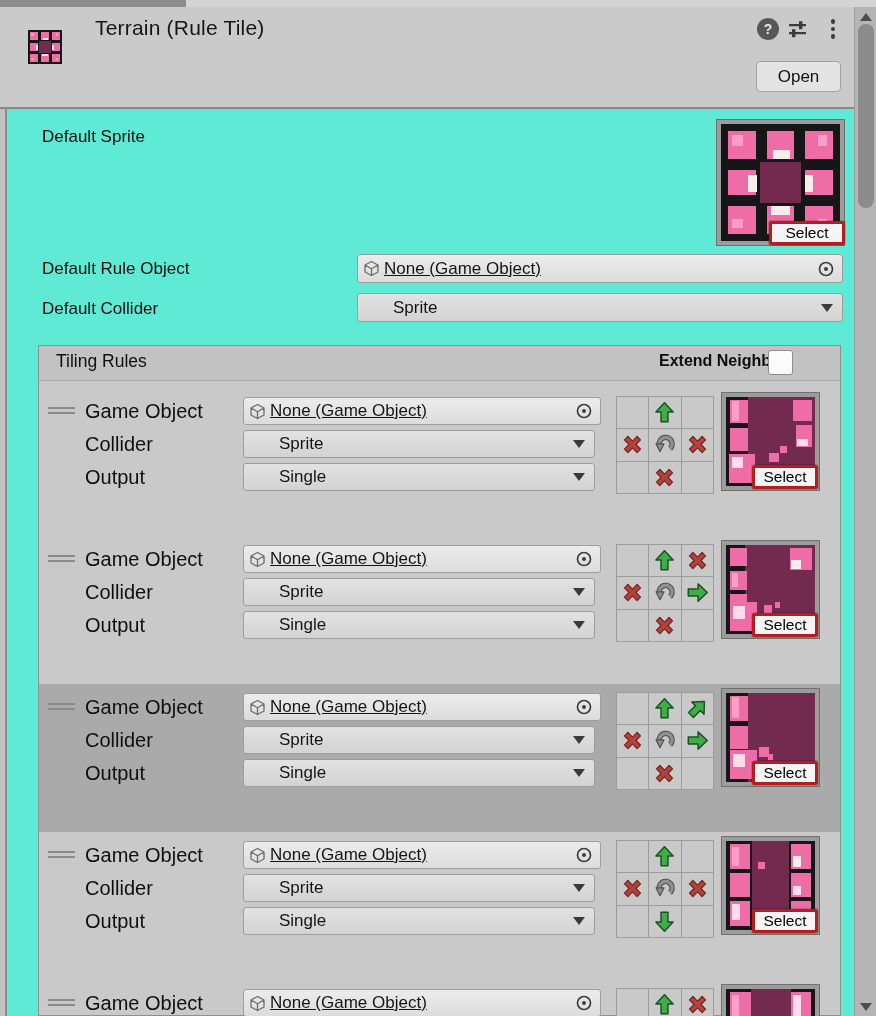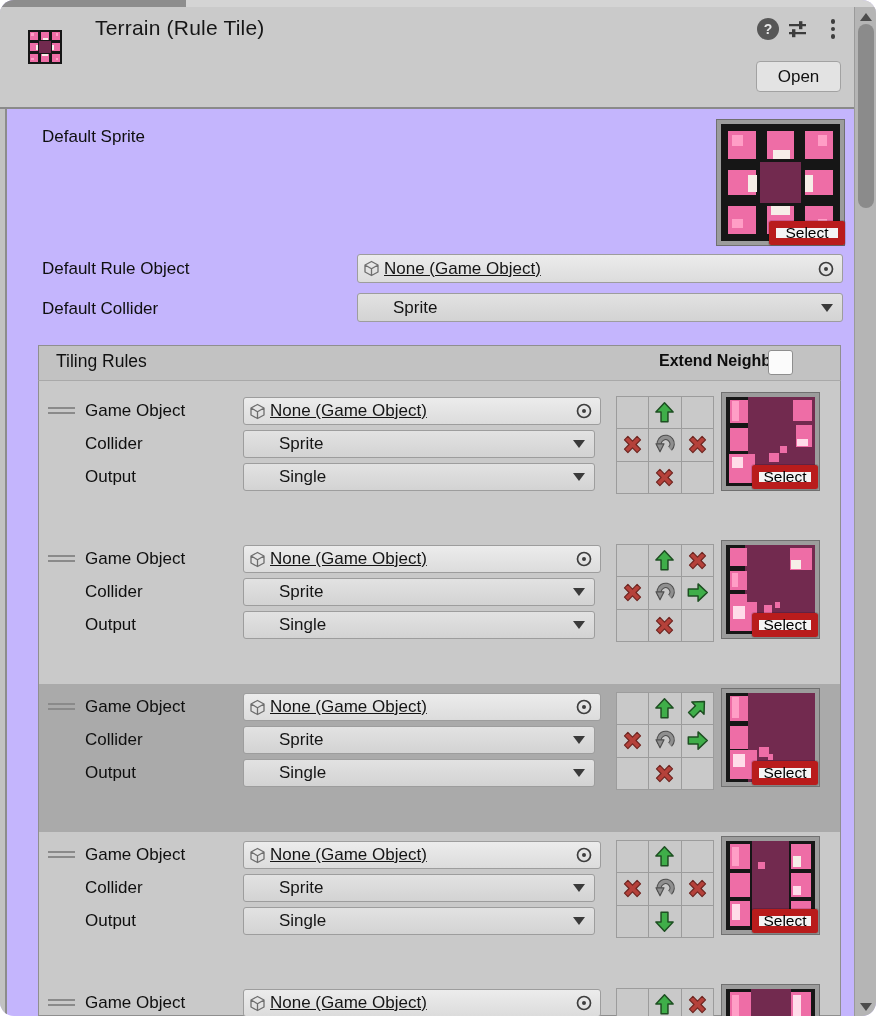--- a/index.html
+++ b/index.html
@@ -1,19 +1,19 @@
 <!DOCTYPE html>
 <html><head>
 <meta charset="utf-8">
 <style>
   html,body{margin:0;padding:0;}
   #stage{
     position:relative; width:876px; height:1016px; overflow:hidden;
-    background:#c4b5fd; font-family:"Liberation Sans",sans-serif;
-    color:#101010;border-radius:14px; -webkit-font-smoothing:antialiased;
+    background:#5eead4; font-family:"Liberation Sans",sans-serif;
+    color:#101010; -webkit-font-smoothing:antialiased;
   }
   .abs{position:absolute;}
   
   .topstrip-l{left:0;top:0;width:186px;height:7px;background:#8d8d8d;}
   .topstrip-r{left:186px;top:0;width:690px;height:7px;background:#d4d4d4;}
   .left-edge{left:0;top:7px;width:7px;height:1009px;background:#c2c2c2;border-right:2px solid #8c8c8c;box-sizing:border-box;}
   
   .header{left:0;top:7px;width:876px;height:100px;background:#cacaca;border-bottom:2px solid #8a8a8a;box-sizing:content-box;}
   .asset-icon{left:28px;top:30px;width:34px;height:34px;}
   .title{left:95px;top:16px;font-size:21px;font-weight:500;color:#161616;letter-spacing:.2px;}
@@ -21,21 +21,21 @@
     font-size:14px;font-weight:bold;display:flex;align-items:center;justify-content:center;cursor:pointer;}
   .presets-icon{left:787px;top:19px;width:21px;height:21px;cursor:pointer;}
   .kebab-icon{left:827px;top:18px;width:12px;height:22px;display:flex;flex-direction:column;align-items:center;justify-content:center;gap:3px;cursor:pointer;}
   .kebab-icon i{width:4.5px;height:4.5px;border-radius:50%;background:#3e3e3e;}
   .open-btn{left:756px;top:61px;width:85px;height:31px;background:#e3e3e3;border:1px solid #a2a2a2;border-radius:4px;
     font-size:17px;color:#111;display:flex;align-items:center;justify-content:center;cursor:pointer;box-sizing:border-box;font-family:inherit;}
   
   .flabel{font-size:17px;color:#0f0f0f;white-space:nowrap;}
   .sprite-frame{background:#161616;border:4px solid #9c9c9c;outline:1px solid #707070;box-sizing:border-box;}
   .sprite-frame svg{display:block;width:100%;height:100%;}
-  .select-btn{background:#f4f4f4;border:7px solid #b91c1c;border-radius:2.5px;color:#000;font-size:15.5px;
+  .select-btn{background:#f4f4f4;border:3px solid #b91c1c;border-radius:2.5px;color:#000;font-size:15.5px;
     display:flex;align-items:center;justify-content:center;cursor:pointer;z-index:5;font-family:inherit;box-shadow:0 0 0 1px rgba(0,0,0,.15);}
   .objfield{background:linear-gradient(#ececec,#dcdcdc);border:1px solid #9d9d9d;border-radius:3px;box-sizing:border-box;
     display:flex;align-items:center;cursor:pointer;}
   .objfield .cube{width:17px;height:17px;margin-left:5px;flex:0 0 auto;}
   .objfield .val{font-size:17px;color:#151515;margin-left:4px;white-space:nowrap;overflow:hidden;flex:1 1 auto;text-decoration:underline;}
   .objfield .picker{width:20px;height:20px;margin-right:6px;flex:0 0 auto;cursor:pointer;}
   .dropdown{background:linear-gradient(#e2e2e2,#d3d3d3);border:1px solid #9d9d9d;border-radius:3px;box-sizing:border-box;
     display:flex;align-items:center;cursor:pointer;padding-left:26px;}
   .dropdown .val{font-size:17px;color:#151515;margin-left:9px;flex:1 1 auto;white-space:nowrap;}
   .dropdown .dd-arrow{width:0;height:0;border-left:6.5px solid transparent;border-right:6.5px solid transparent;
@@ -44,21 +44,21 @@
   .rules-box{left:38px;top:345px;width:803px;height:671px;border:1px solid #8f8f8f;background:#c9c9c9;box-sizing:border-box;}
   .rules-header{left:38px;top:345px;width:803px;height:36px;background:#c2c2c2;border:1px solid #8f8f8f;border-bottom:1px solid #a9a9a9;box-sizing:border-box;}
   .rules-title{left:56px;top:351px;font-size:17.5px;color:#101010;}
   .extend-label{top:352px;left:659px;width:138px;text-align:left;font-size:16px;font-weight:bold;color:#0d0d0d;}
   .extend-checkbox{left:768px;top:350px;width:25px;height:25px;background:#fbfbfb;border:1px solid #8e8e8e;border-radius:3px;box-sizing:border-box;cursor:pointer;}
   
   .rule-row{position:absolute;left:39px;width:801px;height:148px;}
   .rule-row.selected{background:#aaaaaa;}
   .drag-handle{position:absolute;left:9px;top:16px;width:27px;height:12px;cursor:grab;}
   .drag-handle i{display:block;height:2px;background:#8a8a8a;margin-top:3px;}
-  .rlabel{position:absolute;left:46px;height:28px;line-height:28px;font-size:17px;color:#0f0f0f;white-space:nowrap;}
+  .rlabel{position:absolute;left:46px;height:28px;line-height:28px;font-size:20px;color:#0f0f0f;white-space:nowrap;}
   .rf{position:absolute;left:204px;height:28px;}
   .rf.obj{width:358px;}
   .rf.dd{width:352px;}
   .neighbor-grid{position:absolute;left:577px;top:8px;width:98px;height:98px;background:#9c9c9c;
     display:grid;grid-template-columns:repeat(3,1fr);grid-template-rows:repeat(3,1fr);gap:1px;padding:1px;box-sizing:border-box;}
   .ncell{background:#c9c9c9;display:flex;align-items:center;justify-content:center;cursor:pointer;}
   .ncell svg{width:23px;height:23px;display:block;}
   .rule-sprite{position:absolute;left:683px;top:5px;width:97px;height:97px;}
   .rule-sprite .select-btn{position:absolute;right:-3px;bottom:-3px;width:66px;height:24px;}
   

